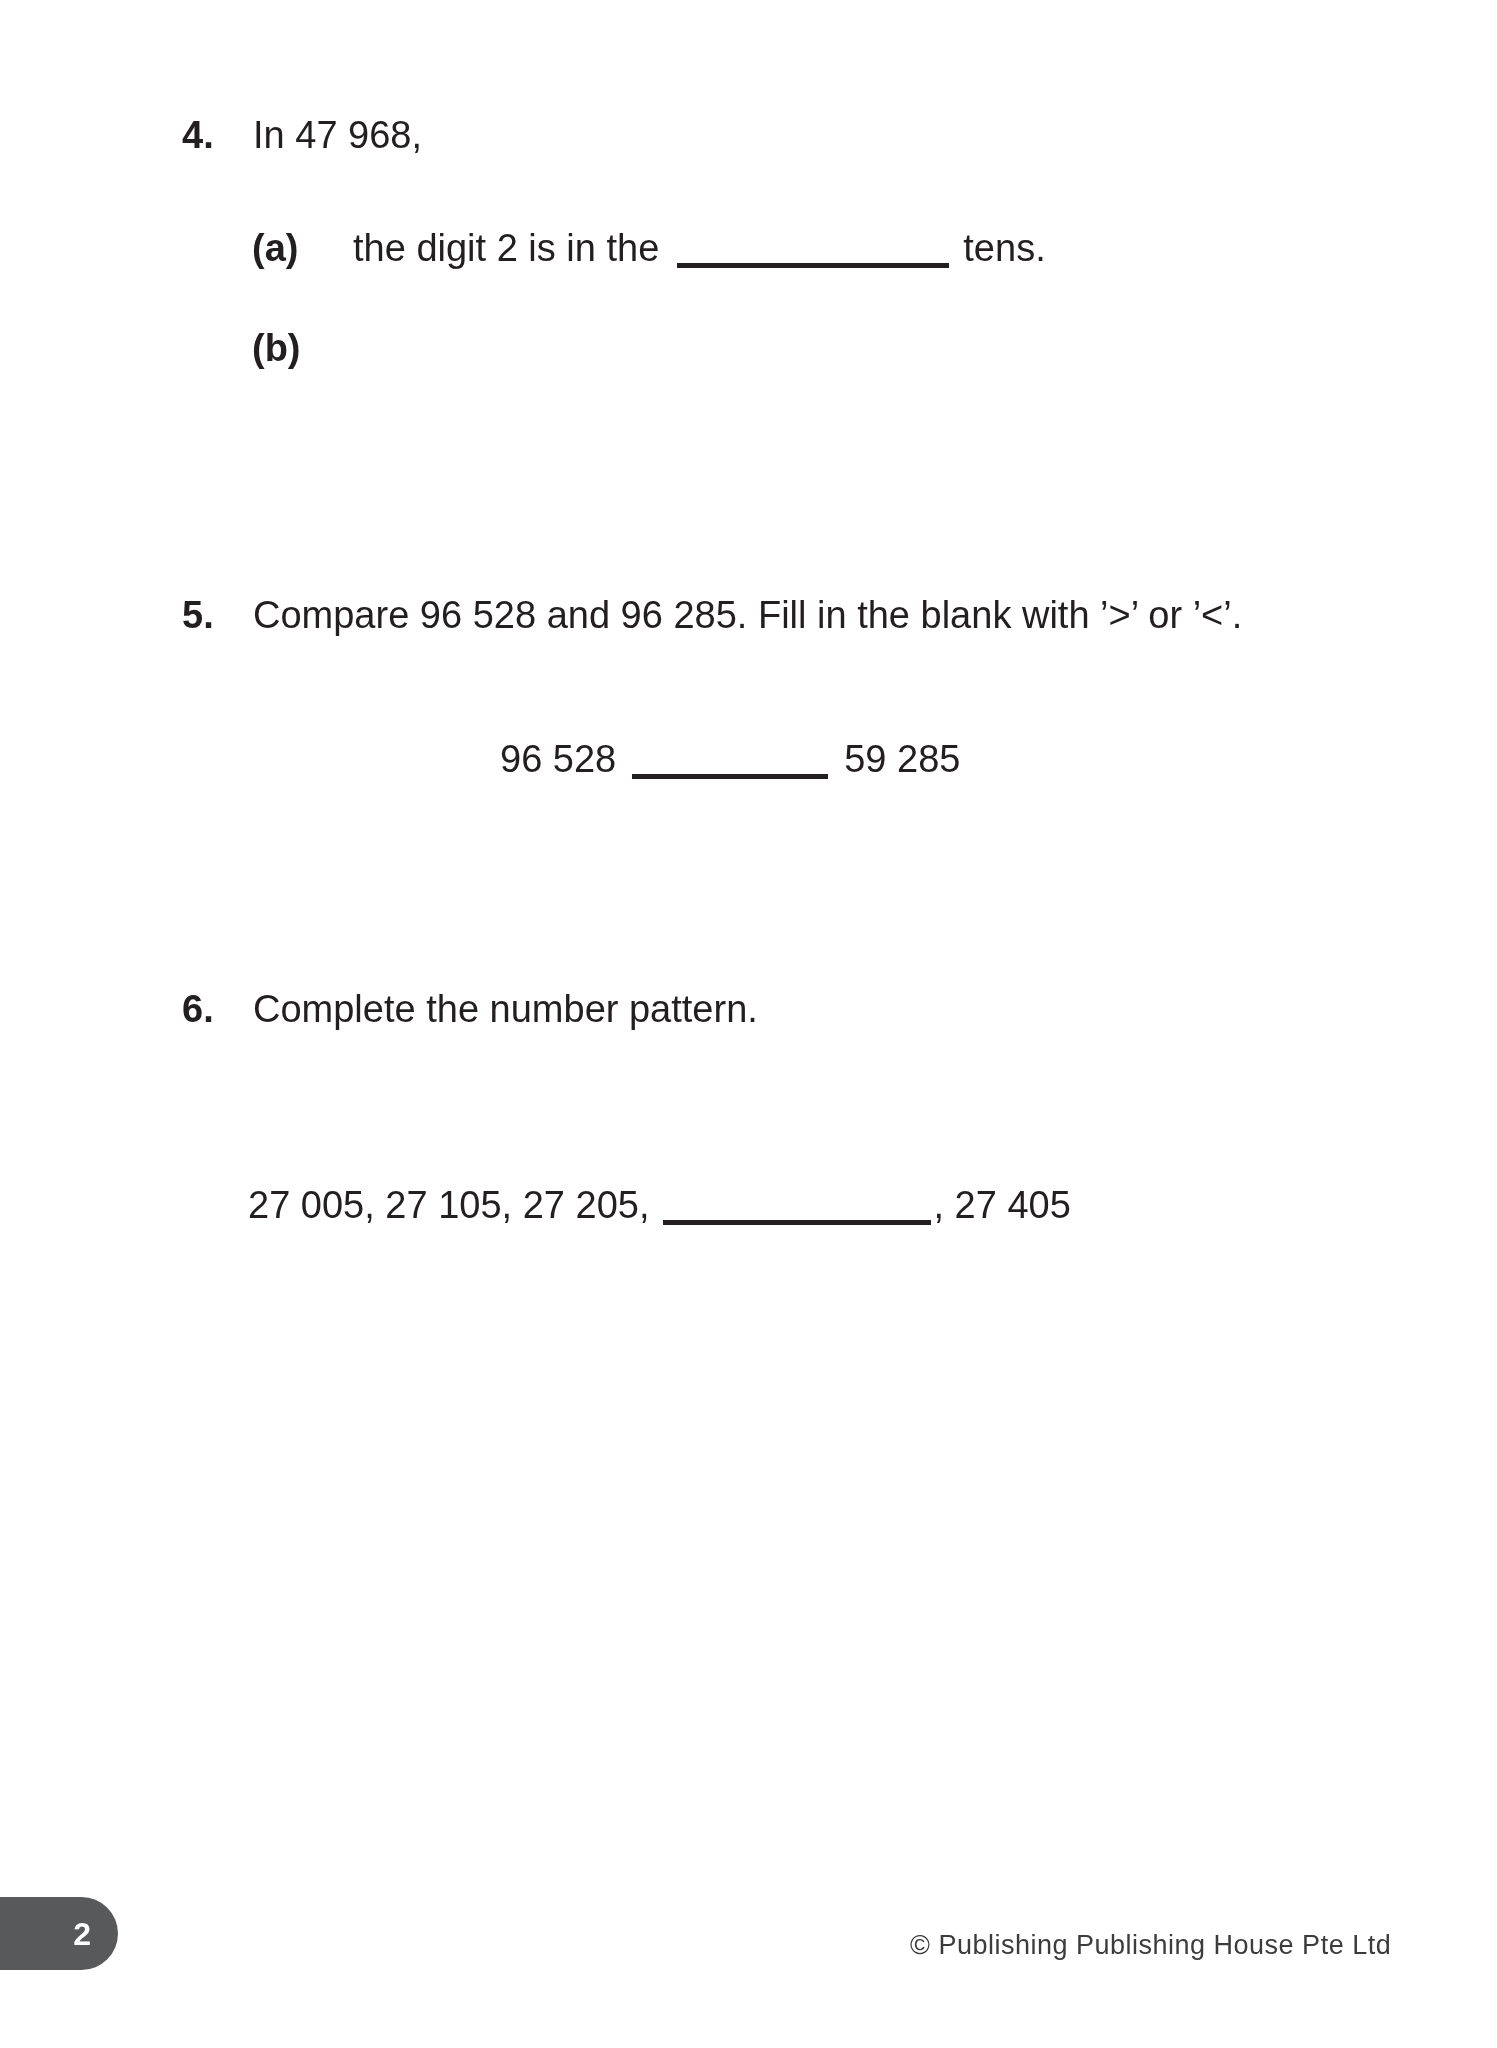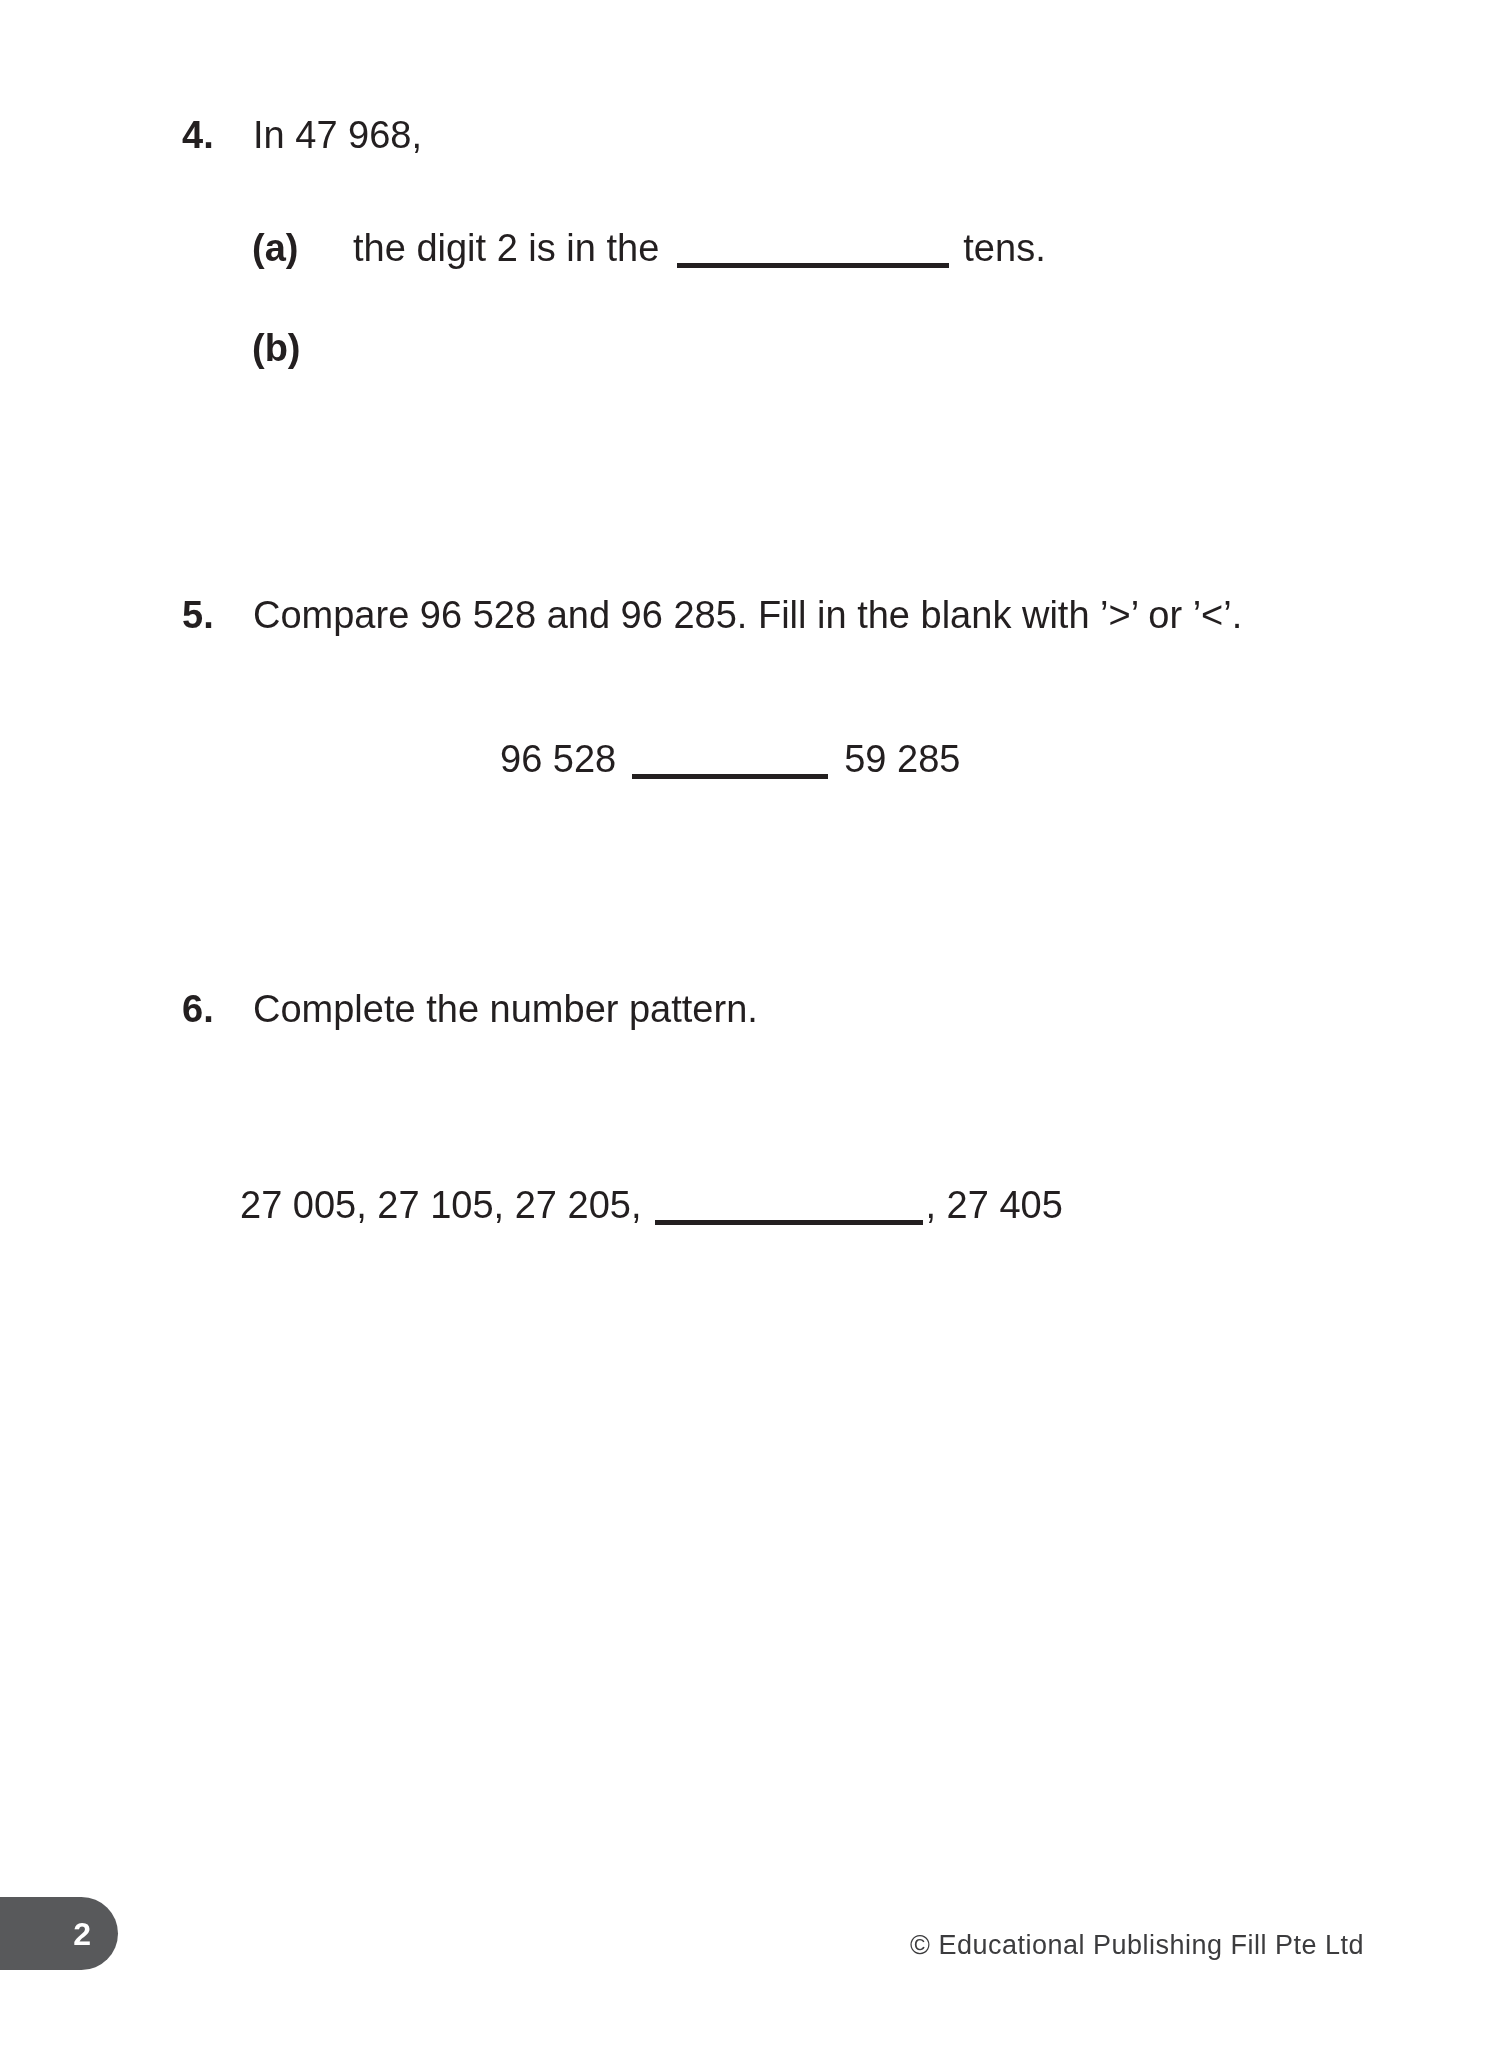--- a/index.html
+++ b/index.html
@@ -106,24 +106,24 @@
     <span>96 528</span>
       <span class="blank blank-5"></span>
       <span>59 285</span>
   </div>
 
   <div class="row q-row" style="top:990px">
     <span class="q-num">6.</span>
     <span class="q-text">Complete the number pattern.</span>
   </div>
 
-  <div class="row" style="top:1186px; left:240px">
+  <div class="row" style="top:1186px; left:248px">
     <span>27 005, 27 105, 27 205,</span>
       <span class="blank blank-6"></span>
       <span>, 27 405</span>
   </div>
 
   <div class="footer-tab">
     <span class="page-num">2</span>
   </div>
-  <div class="copyright">© Educational Publishing Fill Pte Ltd</div>
+  <div class="copyright">© Publishing Publishing House Pte Ltd</div>
 
 </div>
 
 </body></html>

